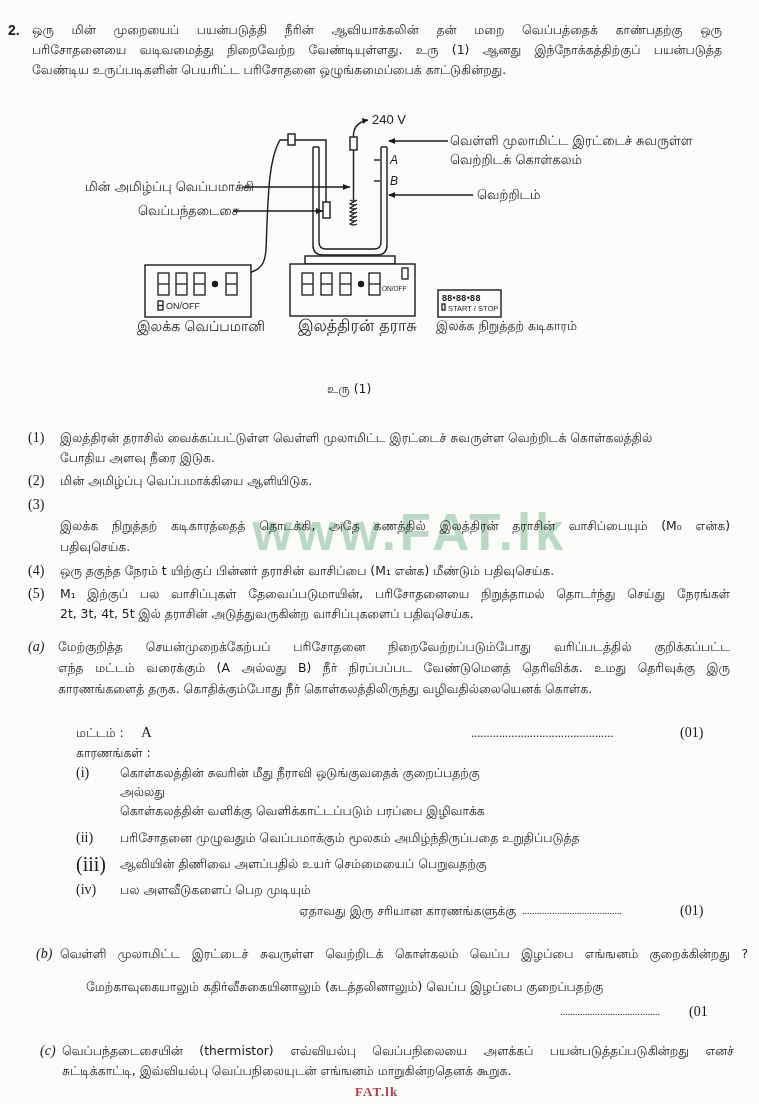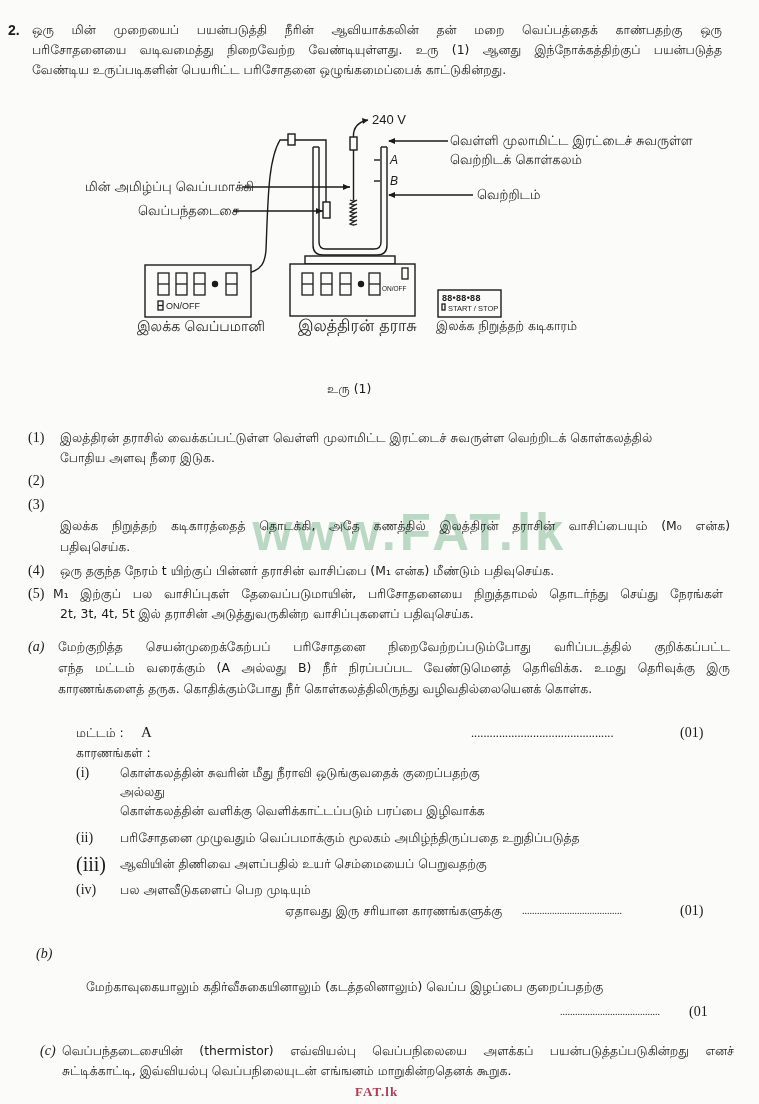--- a/index.html
+++ b/index.html
@@ -132,30 +132,31 @@
   <div class="abs lbl" style="left:298px;top:318px;font-size:16px;">இலத்திரன் தராசு</div>
   <div class="abs lbl" style="left:436px;top:318px;font-size:12.5px;">இலக்க நிறுத்தற் கடிகாரம்</div>
   <div class="abs t" style="left:327px;top:378px;">உரு   (1)</div>
 
 
   <div class="abs t serif" style="left:28px;top:427px;font-size:14px;">(1)</div>
   <div class="abs t" style="left:60px;top:427px;">இலத்திரன் தராசில் வைக்கப்பட்டுள்ள வெள்ளி முலாமிட்ட இரட்டைச் சுவருள்ள வெற்றிடக் கொள்கலத்தில்</div>
   <div class="abs t" style="left:60px;top:447px;">போதிய அளவு நீரை இடுக.</div>
 
   <div class="abs t serif" style="left:28px;top:470px;font-size:14px;">(2)</div>
+  <div class="abs t" style="left:60px;top:470px;">மின் அமிழ்ப்பு வெப்பமாக்கியை ஆளியிடுக.</div>
 
   <div class="abs t serif" style="left:28px;top:494px;font-size:14px;">(3)</div>
   <div class="abs t just" style="left:60px;top:515px;width:670px;">இலக்க நிறுத்தற் கடிகாரத்தைத் தொடக்கி, அதே கணத்தில் இலத்திரன் தராசின் வாசிப்பையும் (M₀ என்க)</div>
   <div class="abs t" style="left:60px;top:536px;">பதிவுசெய்க.</div>
 
   <div class="abs t serif" style="left:28px;top:560px;font-size:14px;">(4)</div>
   <div class="abs t" style="left:60px;top:560px;">ஒரு தகுந்த நேரம் t யிற்குப் பின்னர் தராசின் வாசிப்பை (M₁ என்க) மீண்டும் பதிவுசெய்க.</div>
 
   <div class="abs t serif" style="left:28px;top:583px;font-size:14px;">(5)</div>
-  <div class="abs t just" style="left:53px;top:583px;width:670px;">M₁ இற்குப் பல வாசிப்புகள் தேவைப்படுமாயின், பரிசோதனையை நிறுத்தாமல் தொடர்ந்து செய்து நேரங்கள்</div>
+  <div class="abs t just" style="left:60px;top:583px;width:670px;">M₁ இற்குப் பல வாசிப்புகள் தேவைப்படுமாயின், பரிசோதனையை நிறுத்தாமல் தொடர்ந்து செய்து நேரங்கள்</div>
   <div class="abs t" style="left:60px;top:603px;">2t, 3t, 4t, 5t இல் தராசின் அடுத்துவருகின்ற வாசிப்புகளைப் பதிவுசெய்க.</div>
 
   <div class="abs t ital" style="left:28px;top:636px;font-size:14px;">(a)</div>
   <div class="abs t just" style="left:58px;top:636px;width:672px;">மேற்குறித்த செயன்முறைக்கேற்பப் பரிசோதனை நிறைவேற்றப்படும்போது வரிப்படத்தில் குறிக்கப்பட்ட</div>
   <div class="abs t just" style="left:58px;top:657px;width:672px;">எந்த மட்டம் வரைக்கும் (A அல்லது B) நீர் நிரப்பப்பட வேண்டுமெனத் தெரிவிக்க. உமது தெரிவுக்கு இரு</div>
   <div class="abs t" style="left:58px;top:678px;">காரணங்களைத் தருக. கொதிக்கும்போது நீர் கொள்கலத்திலிருந்து வழிவதில்லையெனக் கொள்க.</div>
 
   <div class="abs t" style="left:76px;top:722px;">மட்டம் :</div>
   <div class="abs t serif" style="left:141px;top:721px;font-size:15px;">A</div>
   <div class="abs t serif dots" style="left:471px;top:722px;">..............................................</div>
@@ -170,25 +171,26 @@
 
   <div class="abs t serif" style="left:76px;top:827px;font-size:14px;">(ii)</div>
   <div class="abs t" style="left:120px;top:827px;">பரிசோதனை முழுவதும் வெப்பமாக்கும் மூலகம் அமிழ்ந்திருப்பதை உறுதிப்படுத்த</div>
 
   <div class="abs t serif" style="left:76px;top:853px;font-size:20px;">(iii)</div>
   <div class="abs t" style="left:120px;top:853px;">ஆவியின் திணிவை அளப்பதில் உயர் செம்மையைப் பெறுவதற்கு</div>
 
   <div class="abs t serif" style="left:76px;top:879px;font-size:14px;">(iv)</div>
   <div class="abs t" style="left:120px;top:879px;">பல அளவீடுகளைப் பெற முடியும்</div>
 
-  <div class="abs t" style="left:285px;top:900px;">ஏதாவது இரு சரியான காரணங்களுக்கு</div>
+  <div class="abs t" style="left:299px;top:900px;">ஏதாவது இரு சரியான காரணங்களுக்கு</div>
   <div class="abs t serif dots" style="left:522px;top:900px;font-size:10px;">........................................</div>
   <div class="abs t serif" style="left:680px;top:900px;font-size:14px;">(01)</div>
 
   <div class="abs t ital" style="left:36px;top:943px;font-size:14px;">(b)</div>
+  <div class="abs t just" style="left:60px;top:943px;width:688px;">வெள்ளி முலாமிட்ட இரட்டைச் சுவருள்ள வெற்றிடக் கொள்கலம் வெப்ப இழப்பை எங்ஙனம் குறைக்கின்றது ?</div>
   <div class="abs t" style="left:86px;top:976px;">மேற்காவுகையாலும் கதிர்வீசுகையினாலும் (கடத்தலினாலும்) வெப்ப இழப்பை குறைப்பதற்கு</div>
   <div class="abs t serif dots" style="left:560px;top:1001px;font-size:10px;">........................................</div>
   <div class="abs t serif" style="left:689px;top:1001px;font-size:14px;">(01</div>
 
   <div class="abs t ital" style="left:40px;top:1040px;font-size:14px;">(c)</div>
   <div class="abs t" style="left:62px;top:1060px;">சுட்டிக்காட்டி, இவ்வியல்பு வெப்பநிலையுடன் எங்ஙனம் மாறுகின்றதெனக் கூறுக.</div>
   <div class="abs t just" style="left:62px;top:1040px;width:672px;">வெப்பந்தடைசையின் (thermistor) எவ்வியல்பு வெப்பநிலையை அளக்கப் பயன்படுத்தப்படுகின்றது எனச்</div>
 
   <div class="footer-mark">FAT.lk</div>
 </div>

